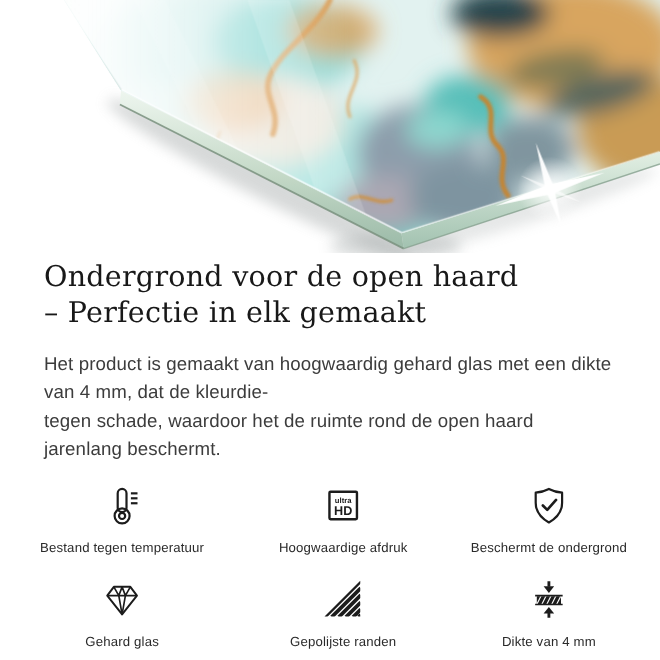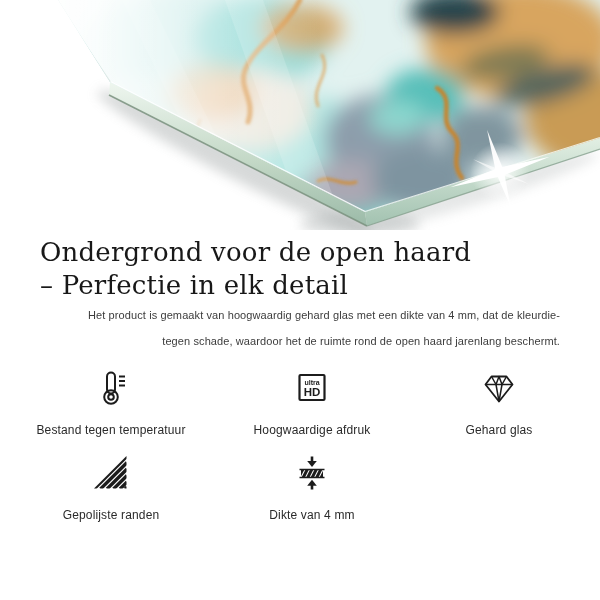--- a/index.html
+++ b/index.html
@@ -8,25 +8,25 @@
 
   .page { width: 600px; height: 600px; background: #fff; position: relative; }
 
   .hero { width: 600px; height: 230px; position: relative; overflow: hidden; background: #fff; }
   .hero svg { display: block; }
 
   .content { padding: 0 40px; }
 
   .heading { margin-top: 6px; font-family: "DejaVu Serif", "Liberation Serif", serif; font-size: 26px; line-height: 33px; font-weight: 400; color: #181818; letter-spacing: 0.2px; }
 
-  .paragraph { font-size: 11px; line-height: 26px; color: #3c3c3c; letter-spacing: 0.1px; text-align: right; }
+  .paragraph { margin-top: 16px; font-size: 17px; line-height: 26px; color: #3c3c3c; letter-spacing: 0.1px; }
 
   .features { margin-top: 14px; display: grid; grid-template-columns: 162px 240px 134px; margin-left: -10px; row-gap: 16px; }
   .feature { display: flex; flex-direction: column; align-items: center; }
-  .feature .icon-box { height: 44px; display: flex; align-items: flex-start; justify-content: center; }
+  .feature .icon-box { height: 44px; display: flex; align-items: flex-end; justify-content: center; }
   .feature .label { margin-top: 11px; font-size: 12px; color: #2a2a2a; letter-spacing: 0.15px; white-space: nowrap; }
   .icon { stroke: #1c1c1c; fill: none; }
   .icon text { stroke: none; fill: #1c1c1c; font-family: "Liberation Sans", sans-serif; font-weight: bold; }
 </style>
 </head>
 <body>
 
 <div class="page">
 
   <div class="hero">
@@ -127,21 +127,21 @@
           <polygon points="478,152 501,170 524,192 499,174" fill="#ffffff" opacity="0.6"></polygon>
         </g>
         <circle cx="500" cy="172" r="5" fill="#ffffff" filter="url(#blur2)"></circle>
       </g>
     </svg>
   </div>
 
   <div class="content">
     <h1 class="heading">
       <div>Ondergrond voor de open haard</div>
-      <div>– Perfectie in elk detail</div>
+      <div>– Perfectie in elk gemaakt</div>
     </h1>
 
     <div class="paragraph">
       <div>Het product is gemaakt van hoogwaardig gehard glas met een dikte van 4 mm, dat de kleurdie-</div>
       <div>tegen schade, waardoor het de ruimte rond de open haard jarenlang beschermt.</div>
     </div>
 
     <div class="features">
 
       <div class="feature">
@@ -162,20 +162,29 @@
         <div class="icon-box">
           <svg class="icon" width="40" height="40" viewBox="0 0 40 40">
             <rect x="7.5" y="7" width="25" height="25" rx="1" stroke-width="2.2"></rect>
             <text x="20" y="17" font-size="7" text-anchor="middle">ultra</text>
             <text x="20" y="28" font-size="11.5" text-anchor="middle">HD</text>
           </svg>
         </div>
         <div class="label">Hoogwaardige afdruk</div>
       </div>
 
+      <div class="feature">
+        <div class="icon-box">
+          <svg class="icon" width="40" height="40" viewBox="0 0 40 40">
+            <path d="M20 4.5 C24 6.6 28.5 7.6 32 7.9 L32 17 C32 25.5 27 31 20 35 C13 31 8 25.5 8 17 L8 7.9 C11.5 7.6 16 6.6 20 4.5 Z" stroke-width="2" stroke-linejoin="round"></path>
+            <path d="M14.5 19.5 L18.5 23.5 L26.5 14.5" stroke-width="2.4" stroke-linecap="round" stroke-linejoin="round"></path>
+          </svg>
+        </div>
+        <div class="label">Beschermt de ondergrond</div>
+      </div>
 
       <div class="feature">
         <div class="icon-box">
           <svg class="icon" width="40" height="40" viewBox="0 0 40 40">
             <path d="M12.5 8.5 L27.5 8.5 L33.5 16.5 L20 33.5 L6.5 16.5 Z" stroke-width="1.8" stroke-linejoin="round"></path>
             <path d="M6.5 16.5 L33.5 16.5" stroke-width="1.5"></path>
             <path d="M12.5 8.5 L17 16.5 L20 8.5 L23 16.5 L27.5 8.5" stroke-width="1.5" stroke-linejoin="round"></path>
             <path d="M17 16.5 L20 33.5 M23 16.5 L20 33.5" stroke-width="1.5"></path>
           </svg>
         </div>

